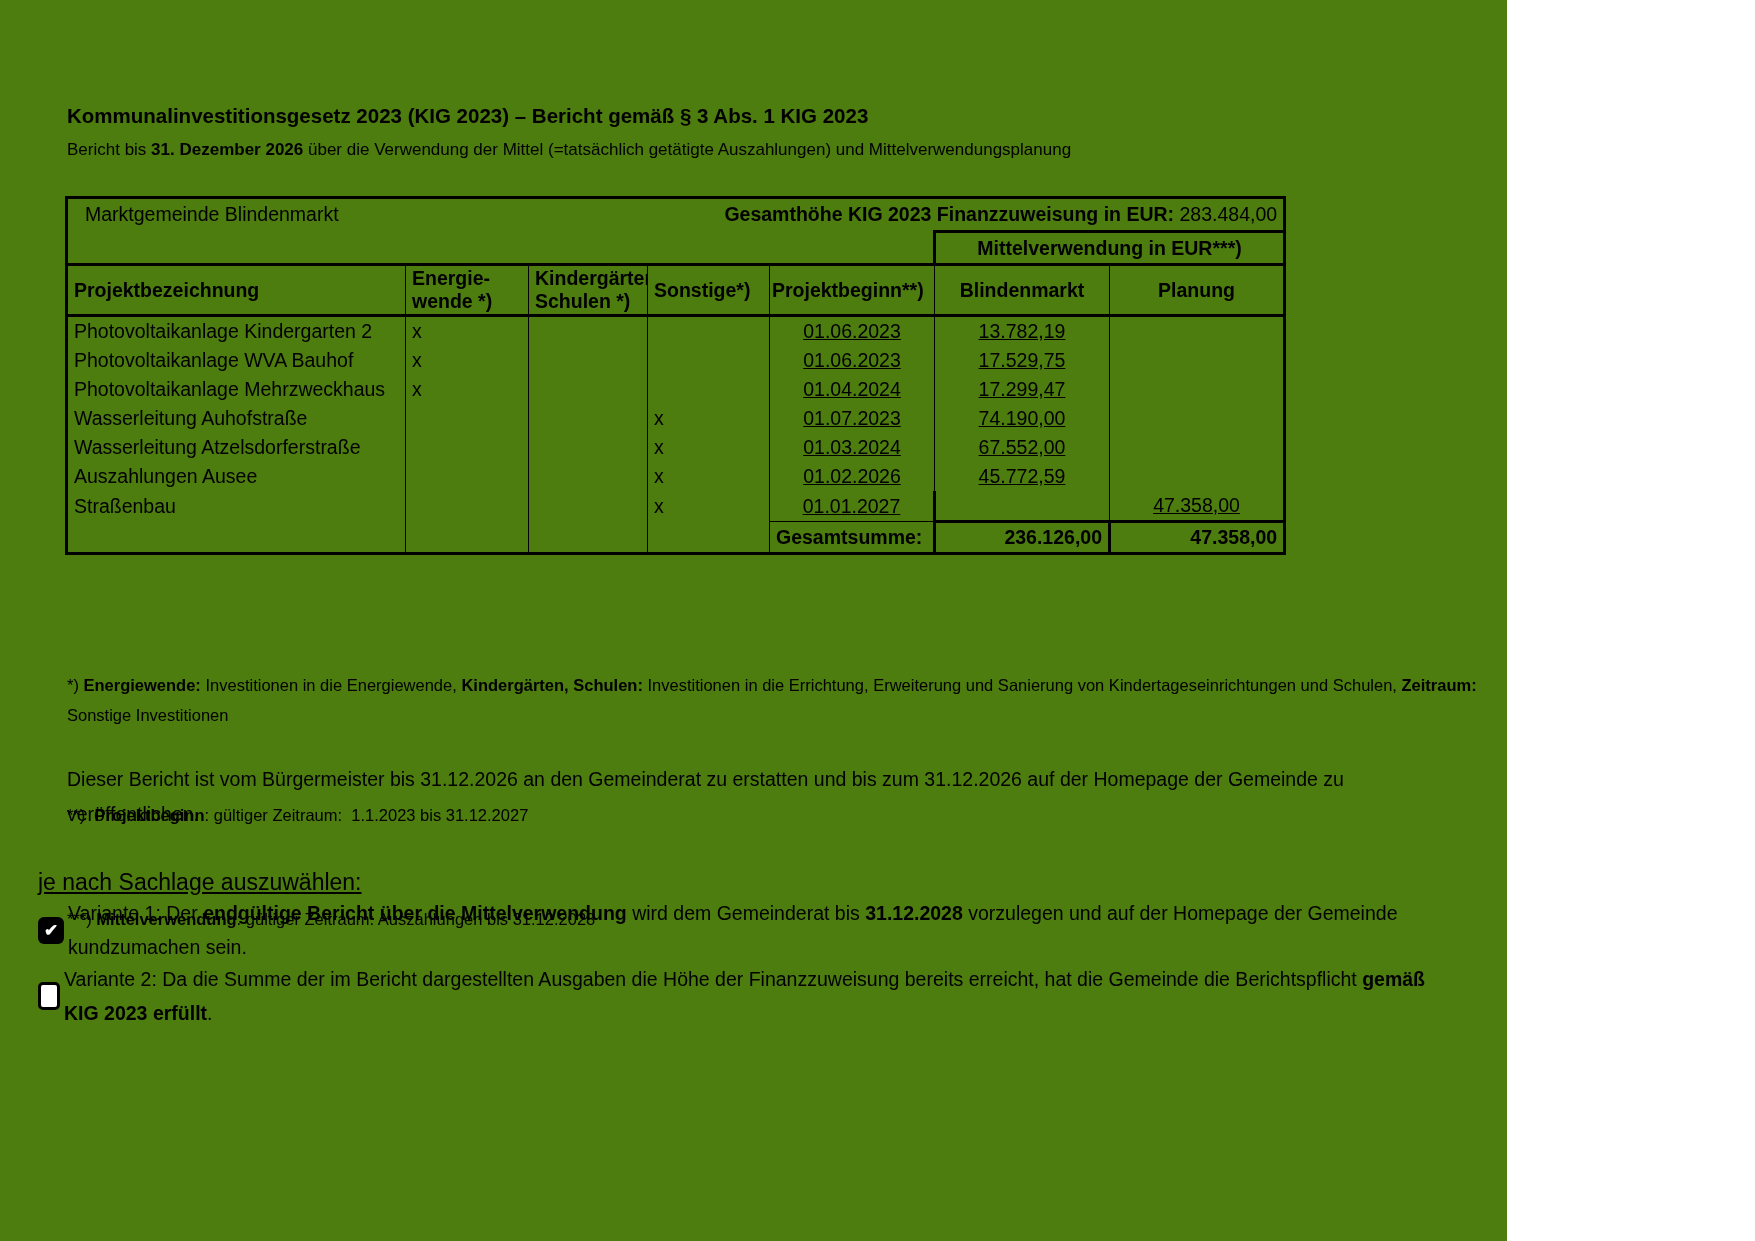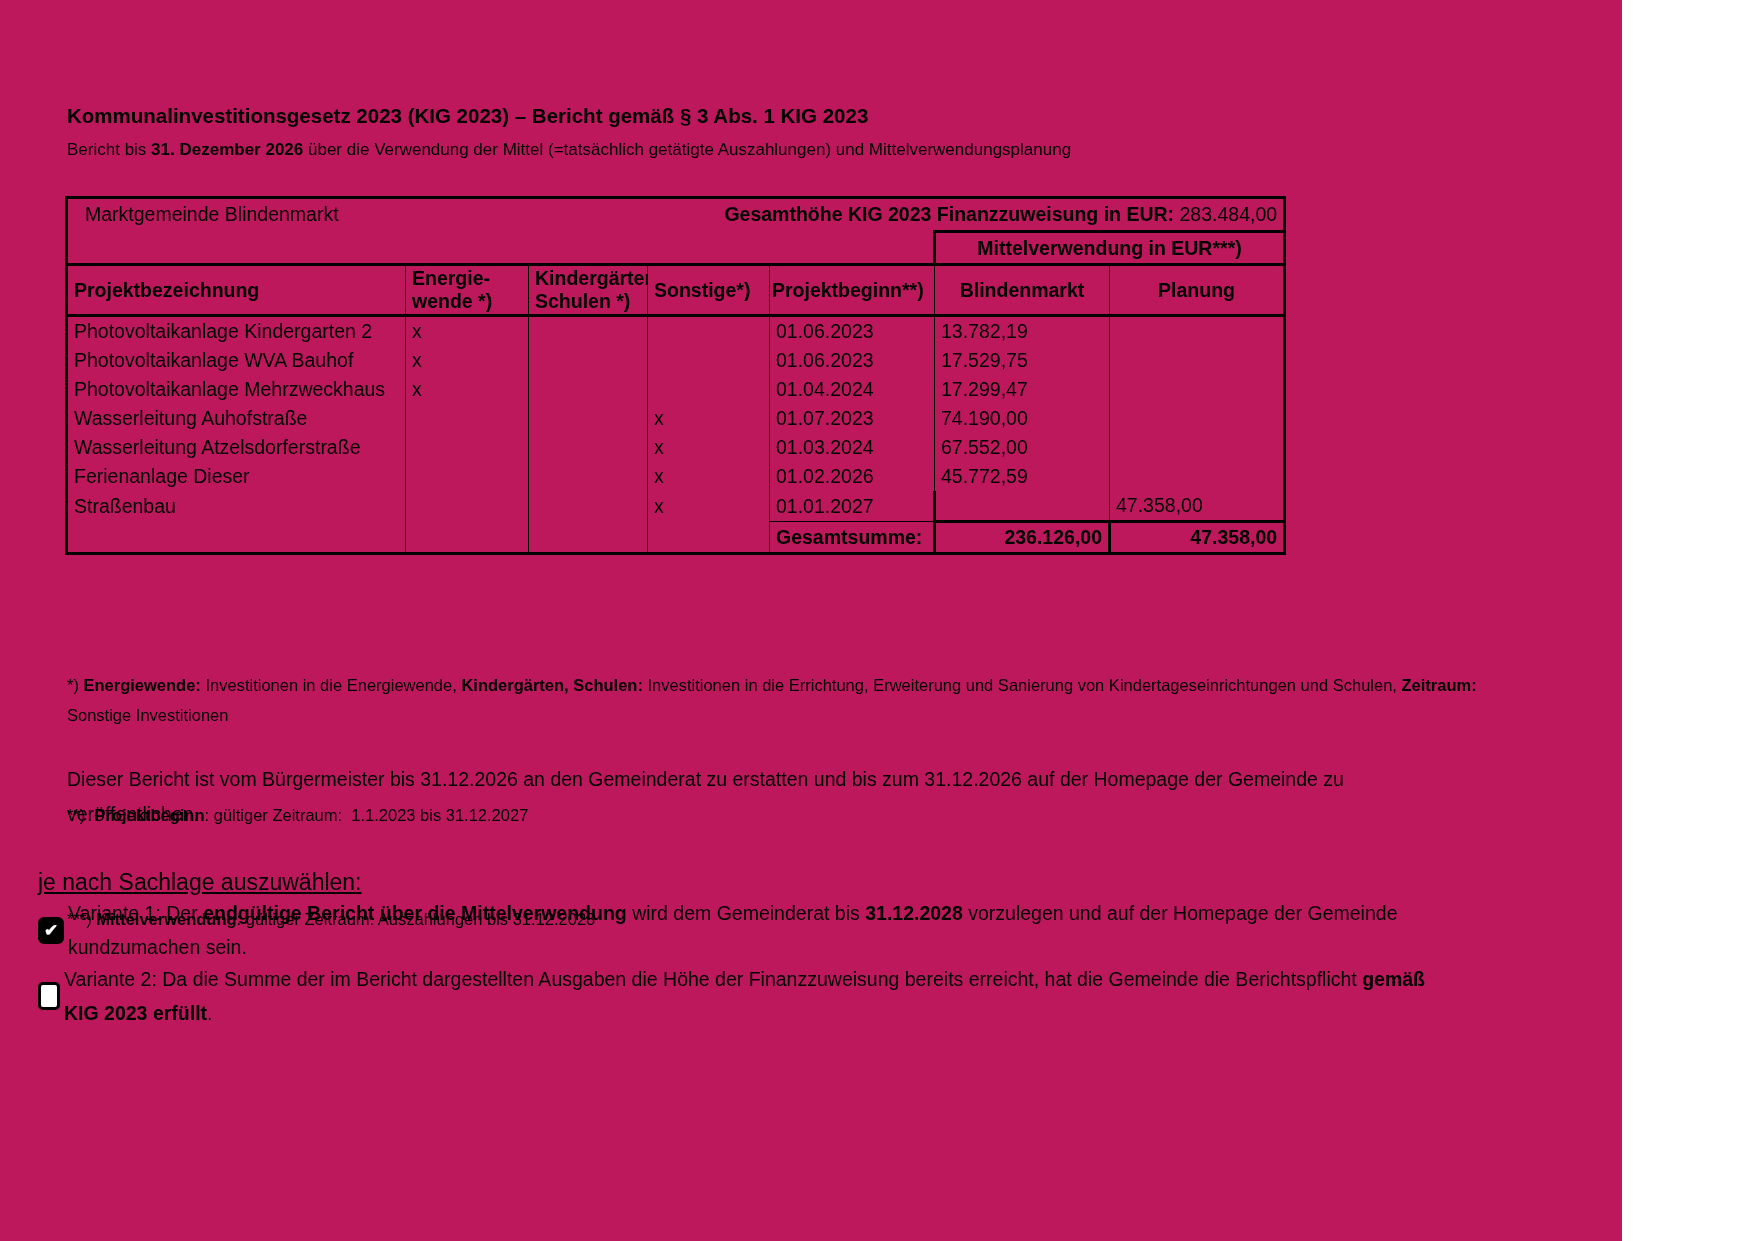--- a/index.html
+++ b/index.html
@@ -1,17 +1,17 @@
 <!DOCTYPE html>
 <html><head>
 <meta charset="utf-8">
 <style>
   html,body { margin:0; padding:0; background:#fff; }
   .page {
-    position:relative; width:1622px; height:1241px; background:#be185d;
+    position:relative; width:1507px; height:1241px; background:#4d7c0f;
     font-family:"Liberation Sans", sans-serif; color:#000;
   }
   
   .doc-title { position:absolute; left:67px; top:104px; font-size:20.5px; font-weight:700; white-space:nowrap; }
   .doc-subtitle { position:absolute; left:67px; top:140px; font-size:17px; white-space:nowrap; }
   .b { font-weight:700; }
 
   
   table.report { position:absolute; left:65px; top:196px; width:1218px; table-layout:fixed;
                  border-collapse:collapse; border:3px solid #000; }
@@ -22,21 +22,21 @@
   tr.r-usage td.spacer { border:none; }
   tr.r-usage td.usage { border:3px solid #000; font-weight:700; text-align:center; }
   tr.r-head td { border:1.5px solid #000; border-top:3px solid #000; border-bottom:3px solid #000;
                  font-weight:700; height:48px; }
   td.th-small { font-size:17.5px; line-height:1.18; white-space:pre-wrap; padding:2px 4px; }
   tr.r-data td { border-left:1.5px solid #000; border-right:1.5px solid #000; height:29px; }
   tr.r-total td { border-left:1.5px solid #000; border-right:1.5px solid #000; height:29px; }
   tr.r-total td.sum-label { border-top:1.5px solid #000; font-weight:700; }
   tr.r-total td.sum-val { border:3px solid #000; font-weight:700; text-align:right; }
   td.thickL { border-left:3px solid #000 !important; }
-  .al { text-align:left; } .ar { text-align:left; } .ac { text-align:center; }
+  .al { text-align:left; } .ar { text-align:center;text-decoration:underline; } .ac { text-align:center; }
   td.xcell { padding-left:4px; }
 
   
   .footnotes { position:absolute; left:67px; top:610px; width:1645px; font-size:16.5px;
                line-height:30px; white-space:pre-wrap; }
   .fn2 { margin-top:10px; } .fn3 { margin-top:14px; }
 
   
   .notice { position:absolute; left:67px; top:762px; width:1600px; font-size:19.5px;
             line-height:35px; white-space:pre-wrap; }
@@ -134,21 +134,21 @@
     <tr class="r-data">
       <td class="al">Wasserleitung Atzelsdorferstraße</td>
       <td class="al xcell"></td>
       <td class="al xcell"></td>
       <td class="al xcell">x</td>
       <td class="ar">01.03.2024</td>
       <td class="ar">67.552,00</td>
       <td class="ar"></td>
     </tr>
     <tr class="r-data">
-      <td class="al">Ferienanlage Dieser</td>
+      <td class="al">Auszahlungen Ausee</td>
       <td class="al xcell"></td>
       <td class="al xcell"></td>
       <td class="al xcell">x</td>
       <td class="ar">01.02.2026</td>
       <td class="ar">45.772,59</td>
       <td class="ar"></td>
     </tr>
     <tr class="r-data">
       <td class="al">Straßenbau</td>
       <td class="al xcell"></td>

